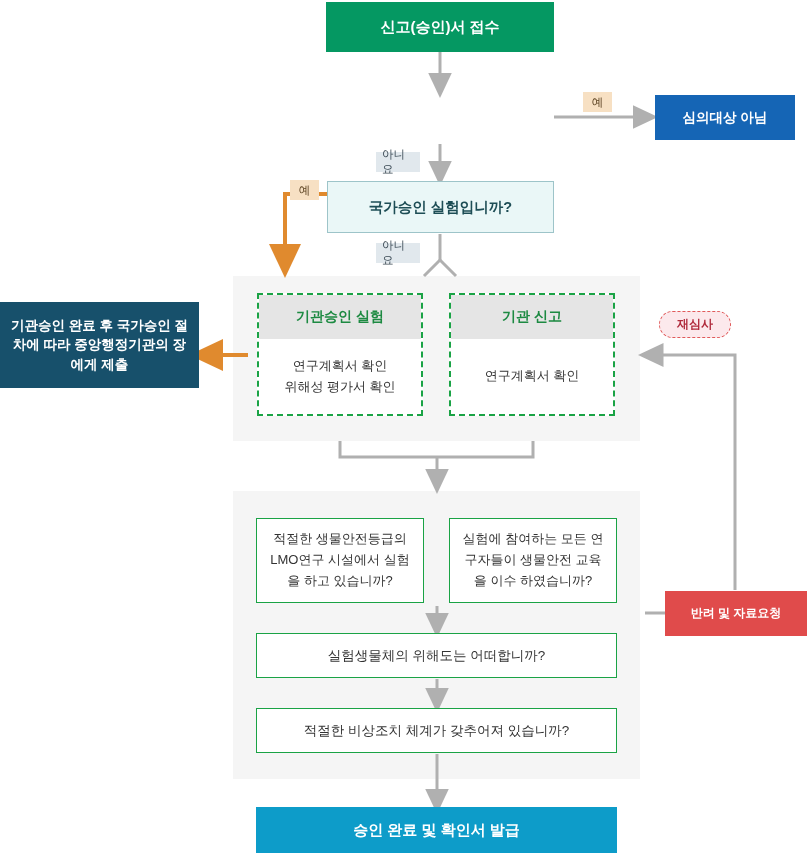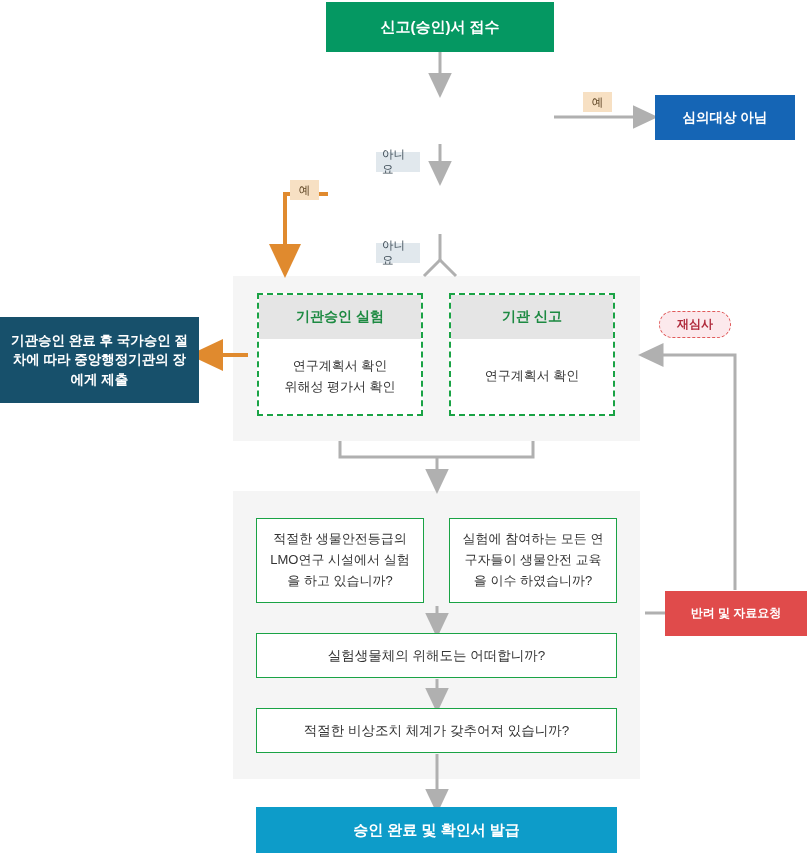--- a/index.html
+++ b/index.html
@@ -160,30 +160,33 @@
   </div>
 
   <div class="node block-navyblue" style="left:655px; top:95px; width:140px; height:45px;">
     <span>심의대상 아님</span>
   </div>
 
   <div class="edge-label lbl-no" style="left:376px; top:152px; width:44px; height:20px;">
     <span>아니요</span>
   </div>
 
+  <div class="node decision" style="left:327px; top:181px; width:227px; height:52px;">
+    <span>국가승인 실험입니까?</span>
+  </div>
 
   <div class="edge-label lbl-yes" style="left:290px; top:180px; width:29px; height:20px;">
     <span>예</span>
   </div>
 
   <div class="edge-label lbl-no" style="left:376px; top:243px; width:44px; height:20px;">
     <span>아니요</span>
   </div>
 
-  <div class="node block-darknavy" style="left:0px; top:317px; width:199px; height:86px; padding:0 10px;">
+  <div class="node block-darknavy" style="left:0px; top:302px; width:199px; height:86px; padding:0 10px;">
     <span>기관승인 완료 후 국가승인 절차에 따라 중앙행정기관의 장에게 제출</span>
   </div>
 
   <div class="node card-dashed" style="left:257px; top:293px; width:166px; height:123px;">
     <div class="card-head">기관승인 실험</div>
     <div class="card-body">
       <span>연구계획서 확인</span>
       <span>위해성 평가서 확인</span>
     </div>
   </div>

